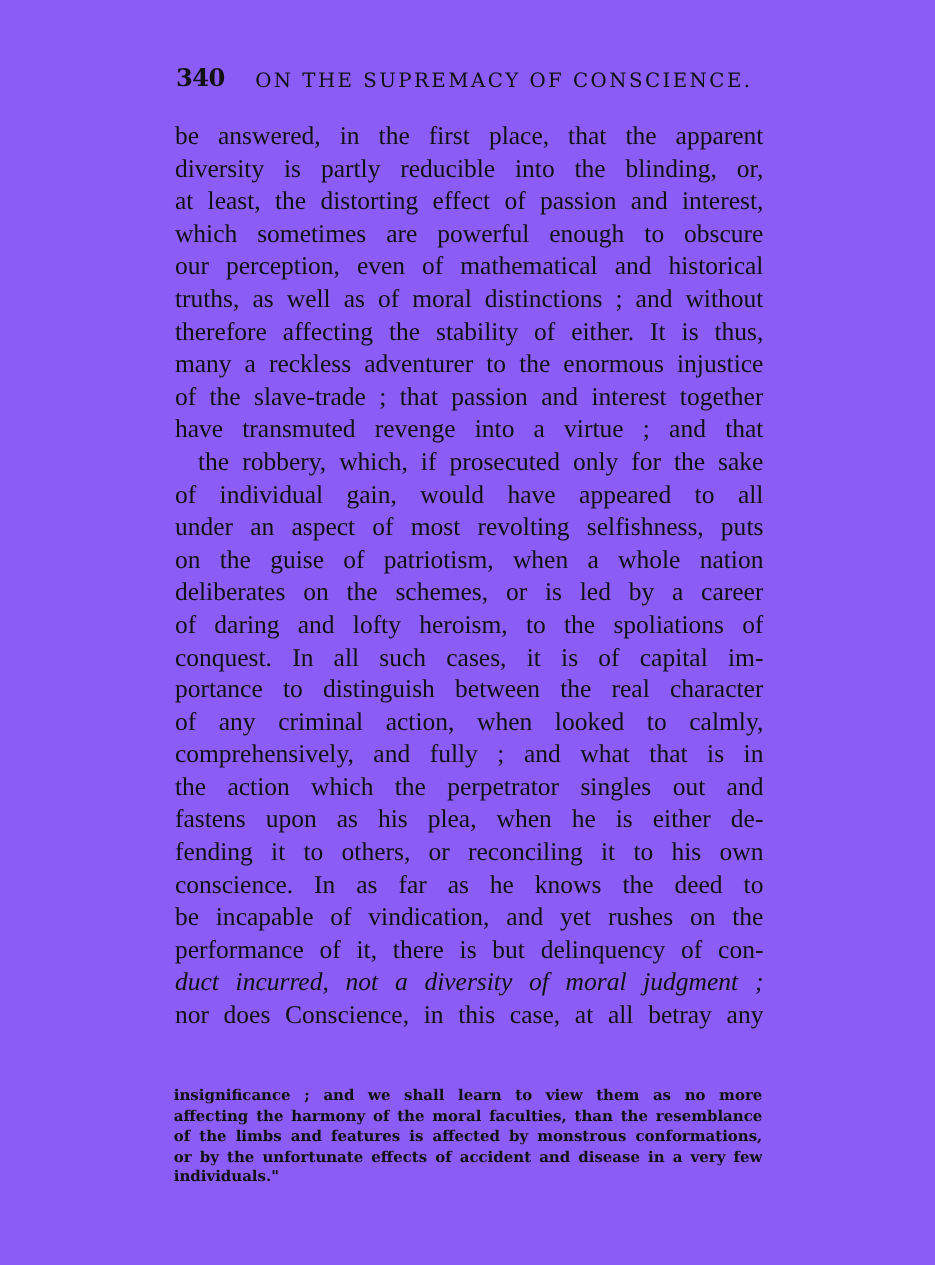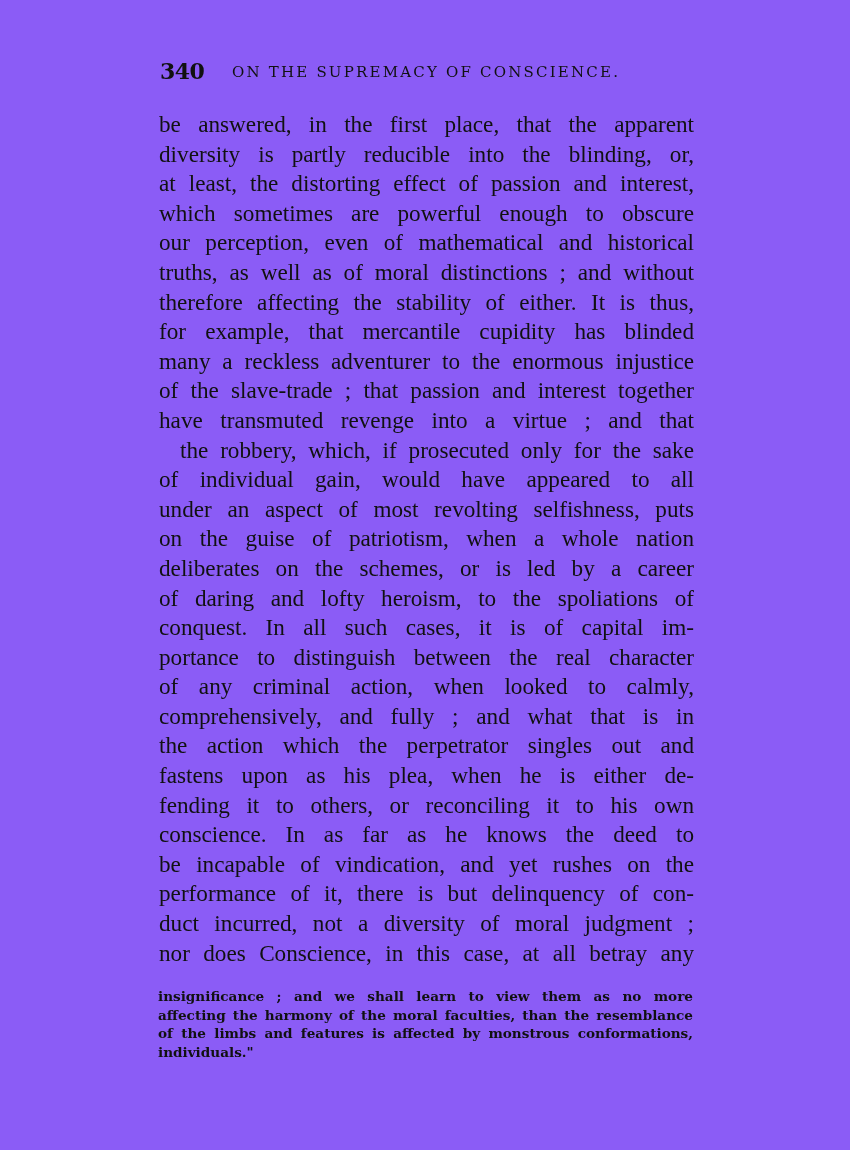--- a/index.html
+++ b/index.html
@@ -34,21 +34,21 @@
       top: 0;
       font-size: 22px;
       font-weight: bold;
       font-family: "DejaVu Serif", serif;
       letter-spacing: -0.5px;
     }
     .running-head {
       position: absolute;
       left: 72px;
       top: 5px;
-      font-size: 15px;
+      font-size: 18px;
       letter-spacing: 2.2px;
       font-family: "DejaVu Serif", serif;
       white-space: nowrap;
     }
     .body-text {
       position: absolute;
       left: 159px;
       top: 110px;
       width: 535px;
       font-family: "Liberation Serif", serif;
@@ -93,43 +93,43 @@
   </div>
 
   <div class="body-text">
     <span class="line" style="white-space: normal; overflow: hidden;">be answered, in the first place, that the apparent</span>
     <span class="line" style="white-space: normal; overflow: hidden;">diversity is partly reducible into the blinding, or,</span>
     <span class="line" style="white-space: normal; overflow: hidden;">at least, the distorting effect of passion and interest,</span>
     <span class="line" style="white-space: normal; overflow: hidden;">which sometimes are powerful enough to obscure</span>
     <span class="line" style="white-space: normal; overflow: hidden;">our perception, even of mathematical and historical</span>
     <span class="line" style="white-space: normal; overflow: hidden;">truths, as well as of moral distinctions ; and without</span>
     <span class="line" style="white-space: normal; overflow: hidden;">therefore affecting the stability of either.  It is thus,</span>
-    <span class="line" style="white-space: normal; overflow: hidden;">for example, that mercantile cupidity has blinded</span>
     <span class="line" style="white-space: normal; overflow: hidden;">many a reckless adventurer to the enormous injustice</span>
     <span class="line" style="white-space: normal; overflow: hidden;">of the slave-trade ; that passion and interest together</span>
     <span class="line" style="white-space: normal; overflow: hidden;">have transmuted revenge into a virtue ; and that</span>
     <span class="line" style="white-space: normal; overflow: hidden; margin-left: 21px;">the robbery, which, if prosecuted only for the sake</span>
     <span class="line" style="white-space: normal; overflow: hidden;">of individual gain, would have appeared to all</span>
     <span class="line" style="white-space: normal; overflow: hidden;">under an aspect of most revolting selfishness, puts</span>
     <span class="line" style="white-space: normal; overflow: hidden;">on the guise of patriotism, when a whole nation</span>
     <span class="line" style="white-space: normal; overflow: hidden;">deliberates on the schemes, or is led by a career</span>
     <span class="line" style="white-space: normal; overflow: hidden;">of daring and lofty heroism, to the spoliations of</span>
     <span class="line" style="white-space: normal; overflow: hidden;">conquest.  In all such cases, it is of capital im-</span>
     <span class="line" style="white-space: normal; overflow: hidden;">portance to distinguish between the real character</span>
     <span class="line" style="white-space: normal; overflow: hidden;">of any criminal action, when looked to calmly,</span>
     <span class="line" style="white-space: normal; overflow: hidden;">comprehensively, and fully ; and what that is in</span>
     <span class="line" style="white-space: normal; overflow: hidden;">the action which the perpetrator singles out and</span>
     <span class="line" style="white-space: normal; overflow: hidden;">fastens upon as his plea, when he is either de-</span>
     <span class="line" style="white-space: normal; overflow: hidden;">fending it to others, or reconciling it to his own</span>
     <span class="line" style="white-space: normal; overflow: hidden;">conscience.  In as far as he knows the deed to</span>
     <span class="line" style="white-space: normal; overflow: hidden;">be incapable of vindication, and yet rushes on the</span>
     <span class="line" style="white-space: normal; overflow: hidden;">performance of it, there is but delinquency of con-</span>
-    <span class="line" style="white-space: normal; overflow: hidden;">duct incurred, not a diversity of moral judgment ;</span>
+    <span class="line" style="white-space: normal; overflow: hidden; font-style: italic;">duct incurred, not a diversity of moral judgment ;</span>
     <span class="line" style="white-space: normal; overflow: hidden;">nor does Conscience, in this case, at all betray any</span>
   </div>
 
   <div class="footnote">
     <span class="fn-line" style="white-space: normal; overflow: hidden;">insignificance ; and we shall learn to view them as no more</span>
     <span class="fn-line" style="white-space: normal; overflow: hidden;">affecting the harmony of the moral faculties, than the resemblance</span>
     <span class="fn-line" style="white-space: normal; overflow: hidden;">of the limbs and features is affected by monstrous conformations,</span>
+    <span class="fn-line" style="white-space: normal; overflow: hidden;">or by the unfortunate effects of accident and disease in a very few</span>
     <span class="fn-line last" style="white-space: normal; overflow: hidden;">individuals."</span>
   </div>
 </div>
 
 </body></html>

